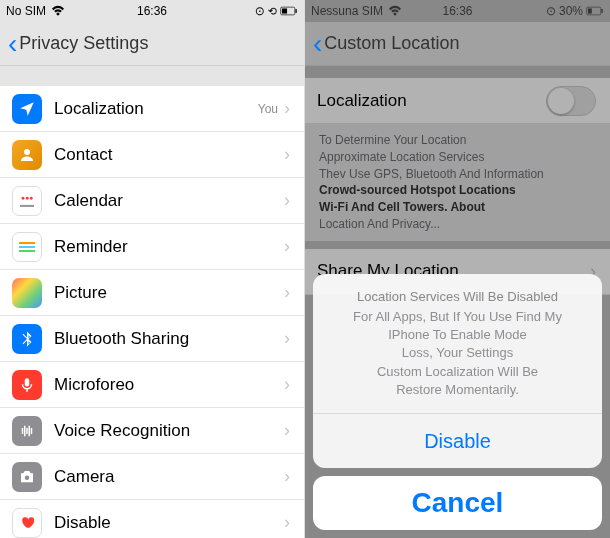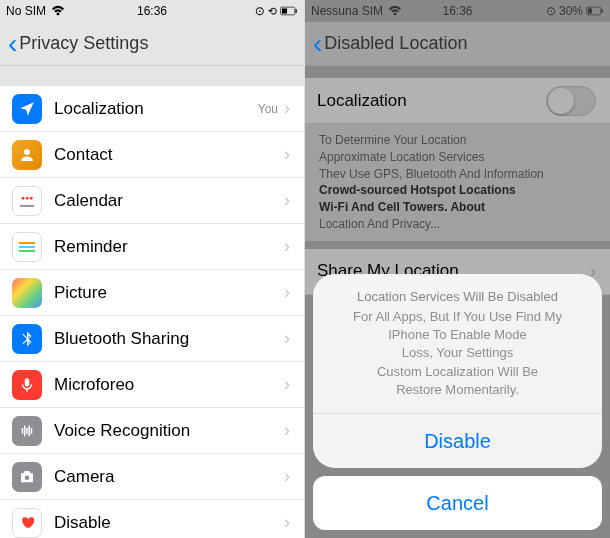--- a/index.html
+++ b/index.html
@@ -29,27 +29,27 @@
 .row-detail { font-size: 12px; color: #8e8e93; margin-right: 6px; }
 .chevron { color: #c7c7cc; font-size: 18px; }
 
 .info-text { padding: 8px 14px; font-size: 12px; color: #6d6d72; line-height: 1.4; background: #e5e5e5; }
 .info-bold { font-weight: 600; color: #333; }
 
 .toggle { width: 50px; height: 30px; border-radius: 15px; background: #e5e5e5; border: 1px solid #ccc; position: relative; }
 .toggle::after { content: ''; position: absolute; width: 26px; height: 26px; border-radius: 50%; background: #fff; top: 1px; left: 1px; box-shadow: 0 1px 3px rgba(0,0,0,0.3); }
 
 .modal-overlay { position: absolute; bottom: 0; left: 0; right: 0; padding: 8px; }
-.action-sheet { background: rgba(248,248,248,0.96); border-radius: 22px; overflow: hidden; margin-bottom: 8px; }
+.action-sheet { background: rgba(248,248,248,0.96); border-radius: 12px; overflow: hidden; margin-bottom: 8px; }
 .action-header { padding: 14px 16px; text-align: center; font-size: 13px; color: #8e8e93; line-height: 1.4; border-bottom: 1px solid #d8d8d8; }
 .action-header-title { color: #888; font-size: 13px; margin-bottom: 2px; }
 .action-button { height: 54px; display: flex; align-items: center; justify-content: center; font-size: 20px; color: #007aff; border-bottom: 1px solid #d8d8d8; }
 .action-button:last-child { border-bottom: none; }
 .cancel-sheet { background: #fff; border-radius: 12px; }
-.cancel-button { height: 54px; display: flex; align-items: center; justify-content: center; font-size: 20px; font-weight: 400; color: #007aff; }
+.cancel-button { height: 54px; display: flex; align-items: center; justify-content: center; font-size: 28px; font-weight: 700; color: #007aff; }
 
 .ic-location { background: #007aff; }
 .ic-contact { background: linear-gradient(135deg,#f5a623,#e08b00); }
 .ic-calendar { background: #fff; border: 1px solid #ddd; color: #ff3b30; }
 .ic-reminder { background: #fff; border: 1px solid #ddd; }
 .ic-photo { background: linear-gradient(135deg,#ff6b6b,#ffd93d,#6bcf7f,#4d96ff); }
 .ic-bluetooth { background: #007aff; }
 .ic-mic { background: #ff3b30; }
 .ic-voice { background: #8e8e93; }
 .ic-camera { background: #8e8e93; }
@@ -196,21 +196,21 @@
       <svg viewBox="0 0 28 14" width="24" height="12">
           <rect x="1" y="1" width="22" height="12" rx="2" fill="none" stroke="#333"></rect>
           <rect x="24" y="4" width="2" height="6" fill="#333"></rect>
           <rect x="3" y="3" width="6" height="8" fill="#333"></rect>
         </svg>
     </div>
   </div>
 
   <div class="nav-bar">
     <span class="back-chevron">‹</span>
-    <span class="nav-title">Disabled Location</span>
+    <span class="nav-title">Custom Location</span>
   </div>
 
   <div class="content">
     <div class="list-section">
       <div class="list-row">
         <span class="row-label">Localization</span>
         <div class="toggle"></div>
       </div>
     </div>
     <div class="info-text">

